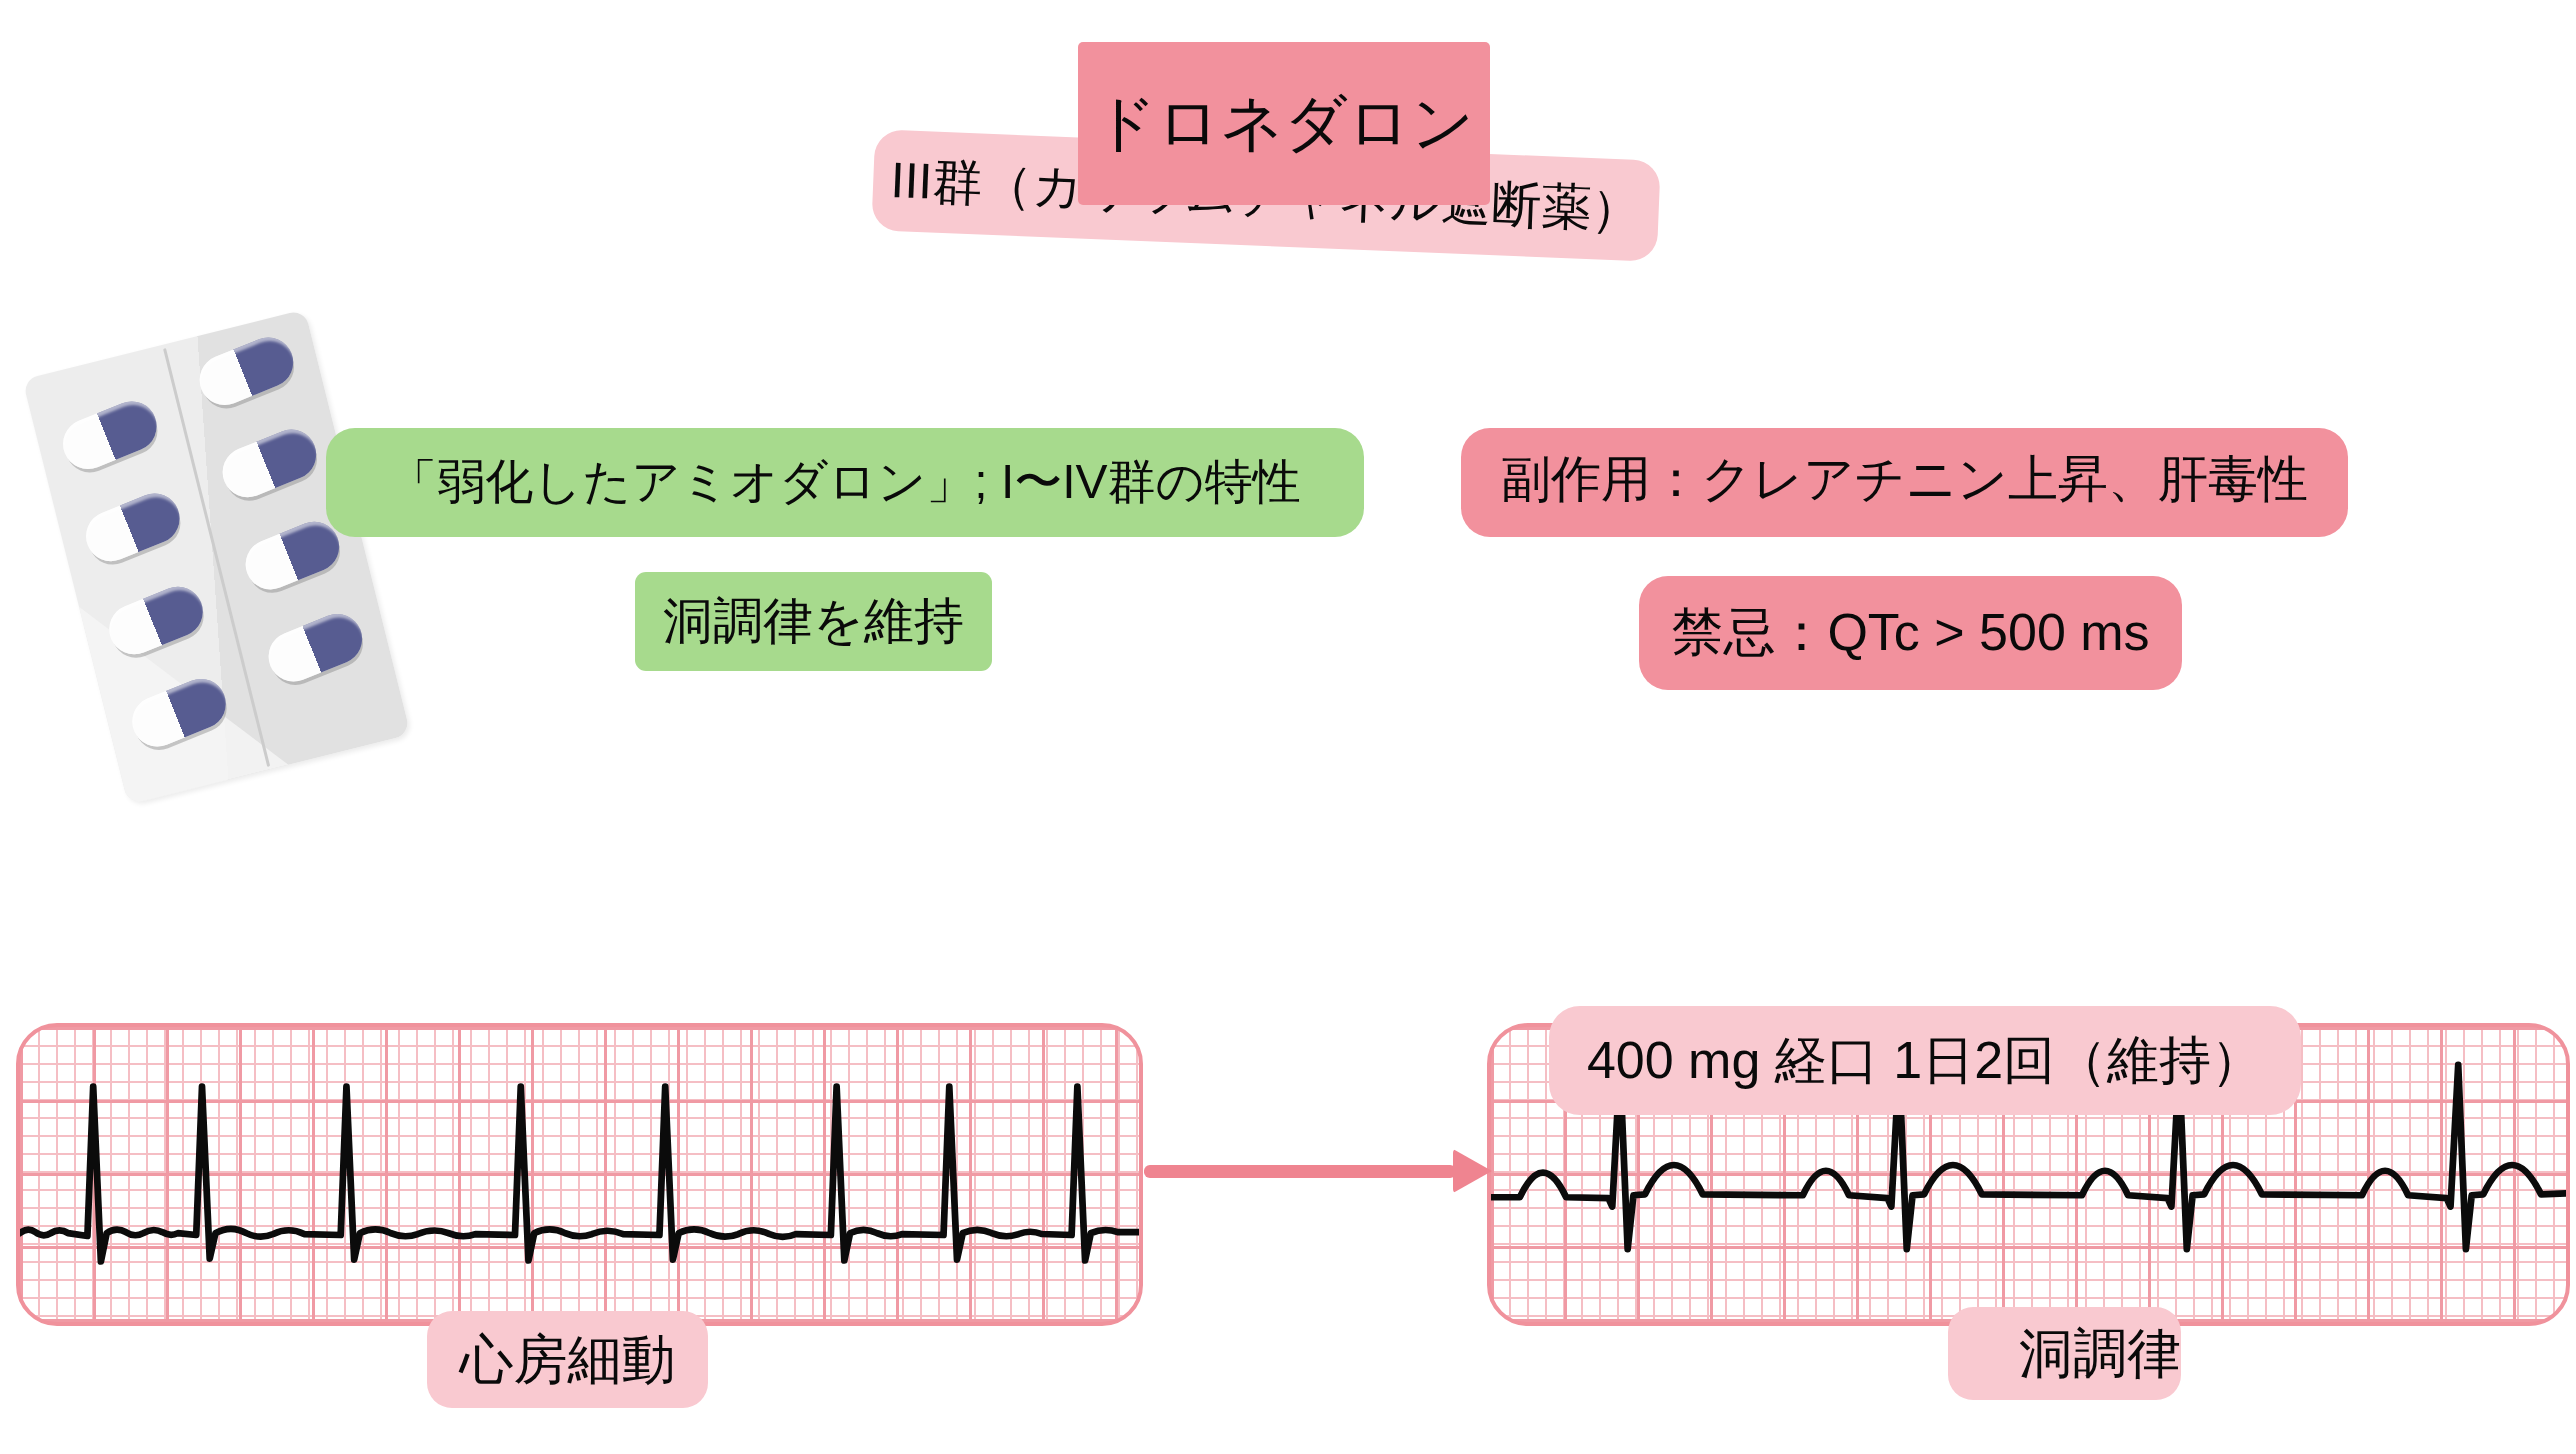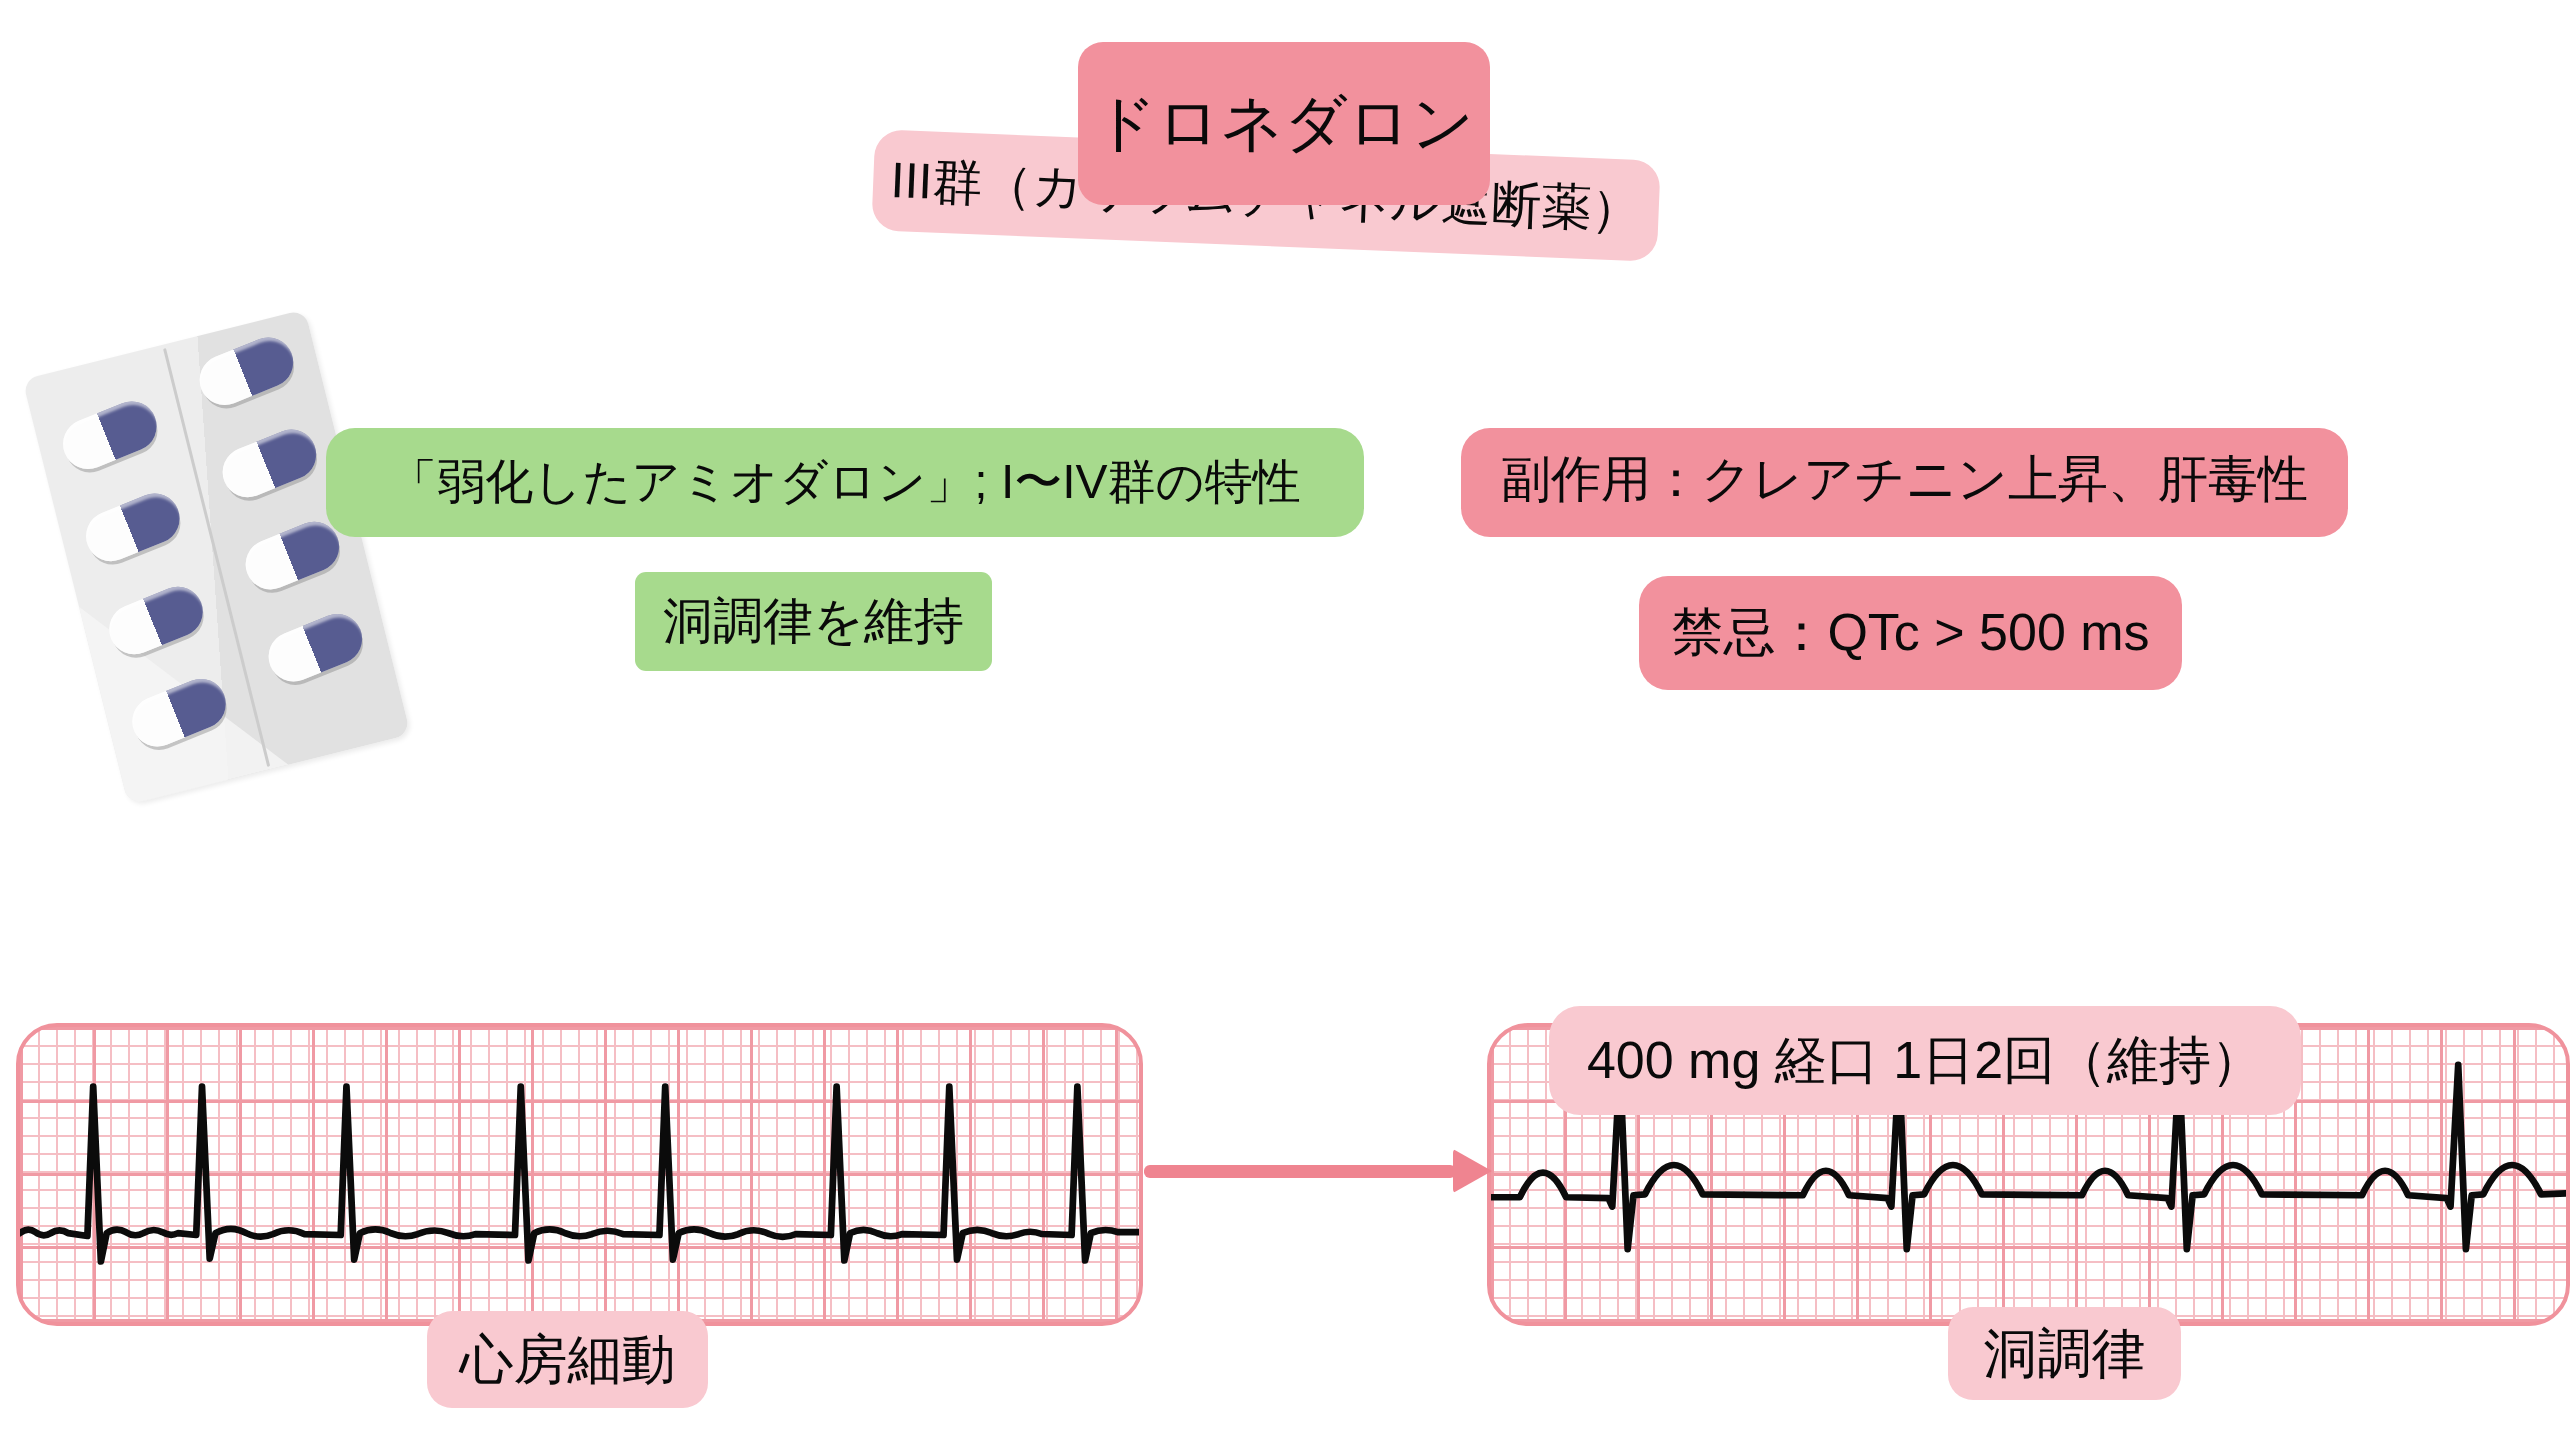--- a/index.html
+++ b/index.html
@@ -9,30 +9,30 @@
     overflow:hidden;
   }
   .badge {
     position:absolute; display:flex; align-items:center; justify-content:center;
     white-space:nowrap; text-align:center; line-height:1.1; z-index:3;
   }
   .badge.dark  { background:var(--accent_dark); }
   .badge.light { background:var(--accent_light); }
   .badge.green { background:var(--green); }
 
-  .title-badge    { left:1078px; top:42px;  width:412px; height:163px; border-radius:25px; font-size:62px; z-index:5;justify-content:center; }
+  .title-badge    { left:1078px; top:42px;  width:412px; height:163px; border-radius:5px; font-size:62px; z-index:5;justify-content:center; }
   .subtitle-badge { left:873px;  top:145px; width:786px; height:101px; border-radius:27px; font-size:50px;
                     transform:rotate(2.3deg); z-index:4; }
   .moa-badge      { left:326px;  top:428px; width:1038px; height:109px; border-radius:29px; font-size:48px; }
   .goal-badge     { left:635px;  top:572px; width:357px;  height:99px; border-radius:11px; font-size:50px; }
   .sidefx-badge   { left:1461px; top:428px; width:887px;  height:109px; border-radius:29px; font-size:50px;font-family:Liberation Mono, monospace; }
   .contra-badge   { left:1639px; top:576px; width:543px;  height:114px; border-radius:29px; font-size:52px; }
   .dose-badge     { left:1549px; top:961px; width:752px;  height:109px; border-radius:31px; font-size:52px;margin-top:45px; }
   .af-label       { left:427px;  top:1311px; width:281px; height:97px; border-radius:25px; font-size:54px; }
-  .sinus-label    { left:1948px; top:1307px; width:233px; height:93px;  border-radius:25px; font-size:54px; }
+  .sinus-label    { left:1948px; top:1307px; width:233px; height:93px;  border-radius:25px; font-size:54px;justify-content:flex-end; }
 
   
   .pack-wrap { position:absolute; left:14.5px; top:330px; width:417px; height:466px; z-index:1; }
   .pack {
     position:absolute; left:56px; top:7.8px; width:291px; height:438px;
     background:linear-gradient(100deg,#EDEDED 0 49%,#E1E1E1 49%);
     border-radius:15.5px; transform:rotate(-14deg);
     box-shadow:1.9px 2.9px 5.8px rgba(0,0,0,0.08);
   }
   .crease { position:absolute; left:144px; top:3.9px; width:2.9px; height:431px;

